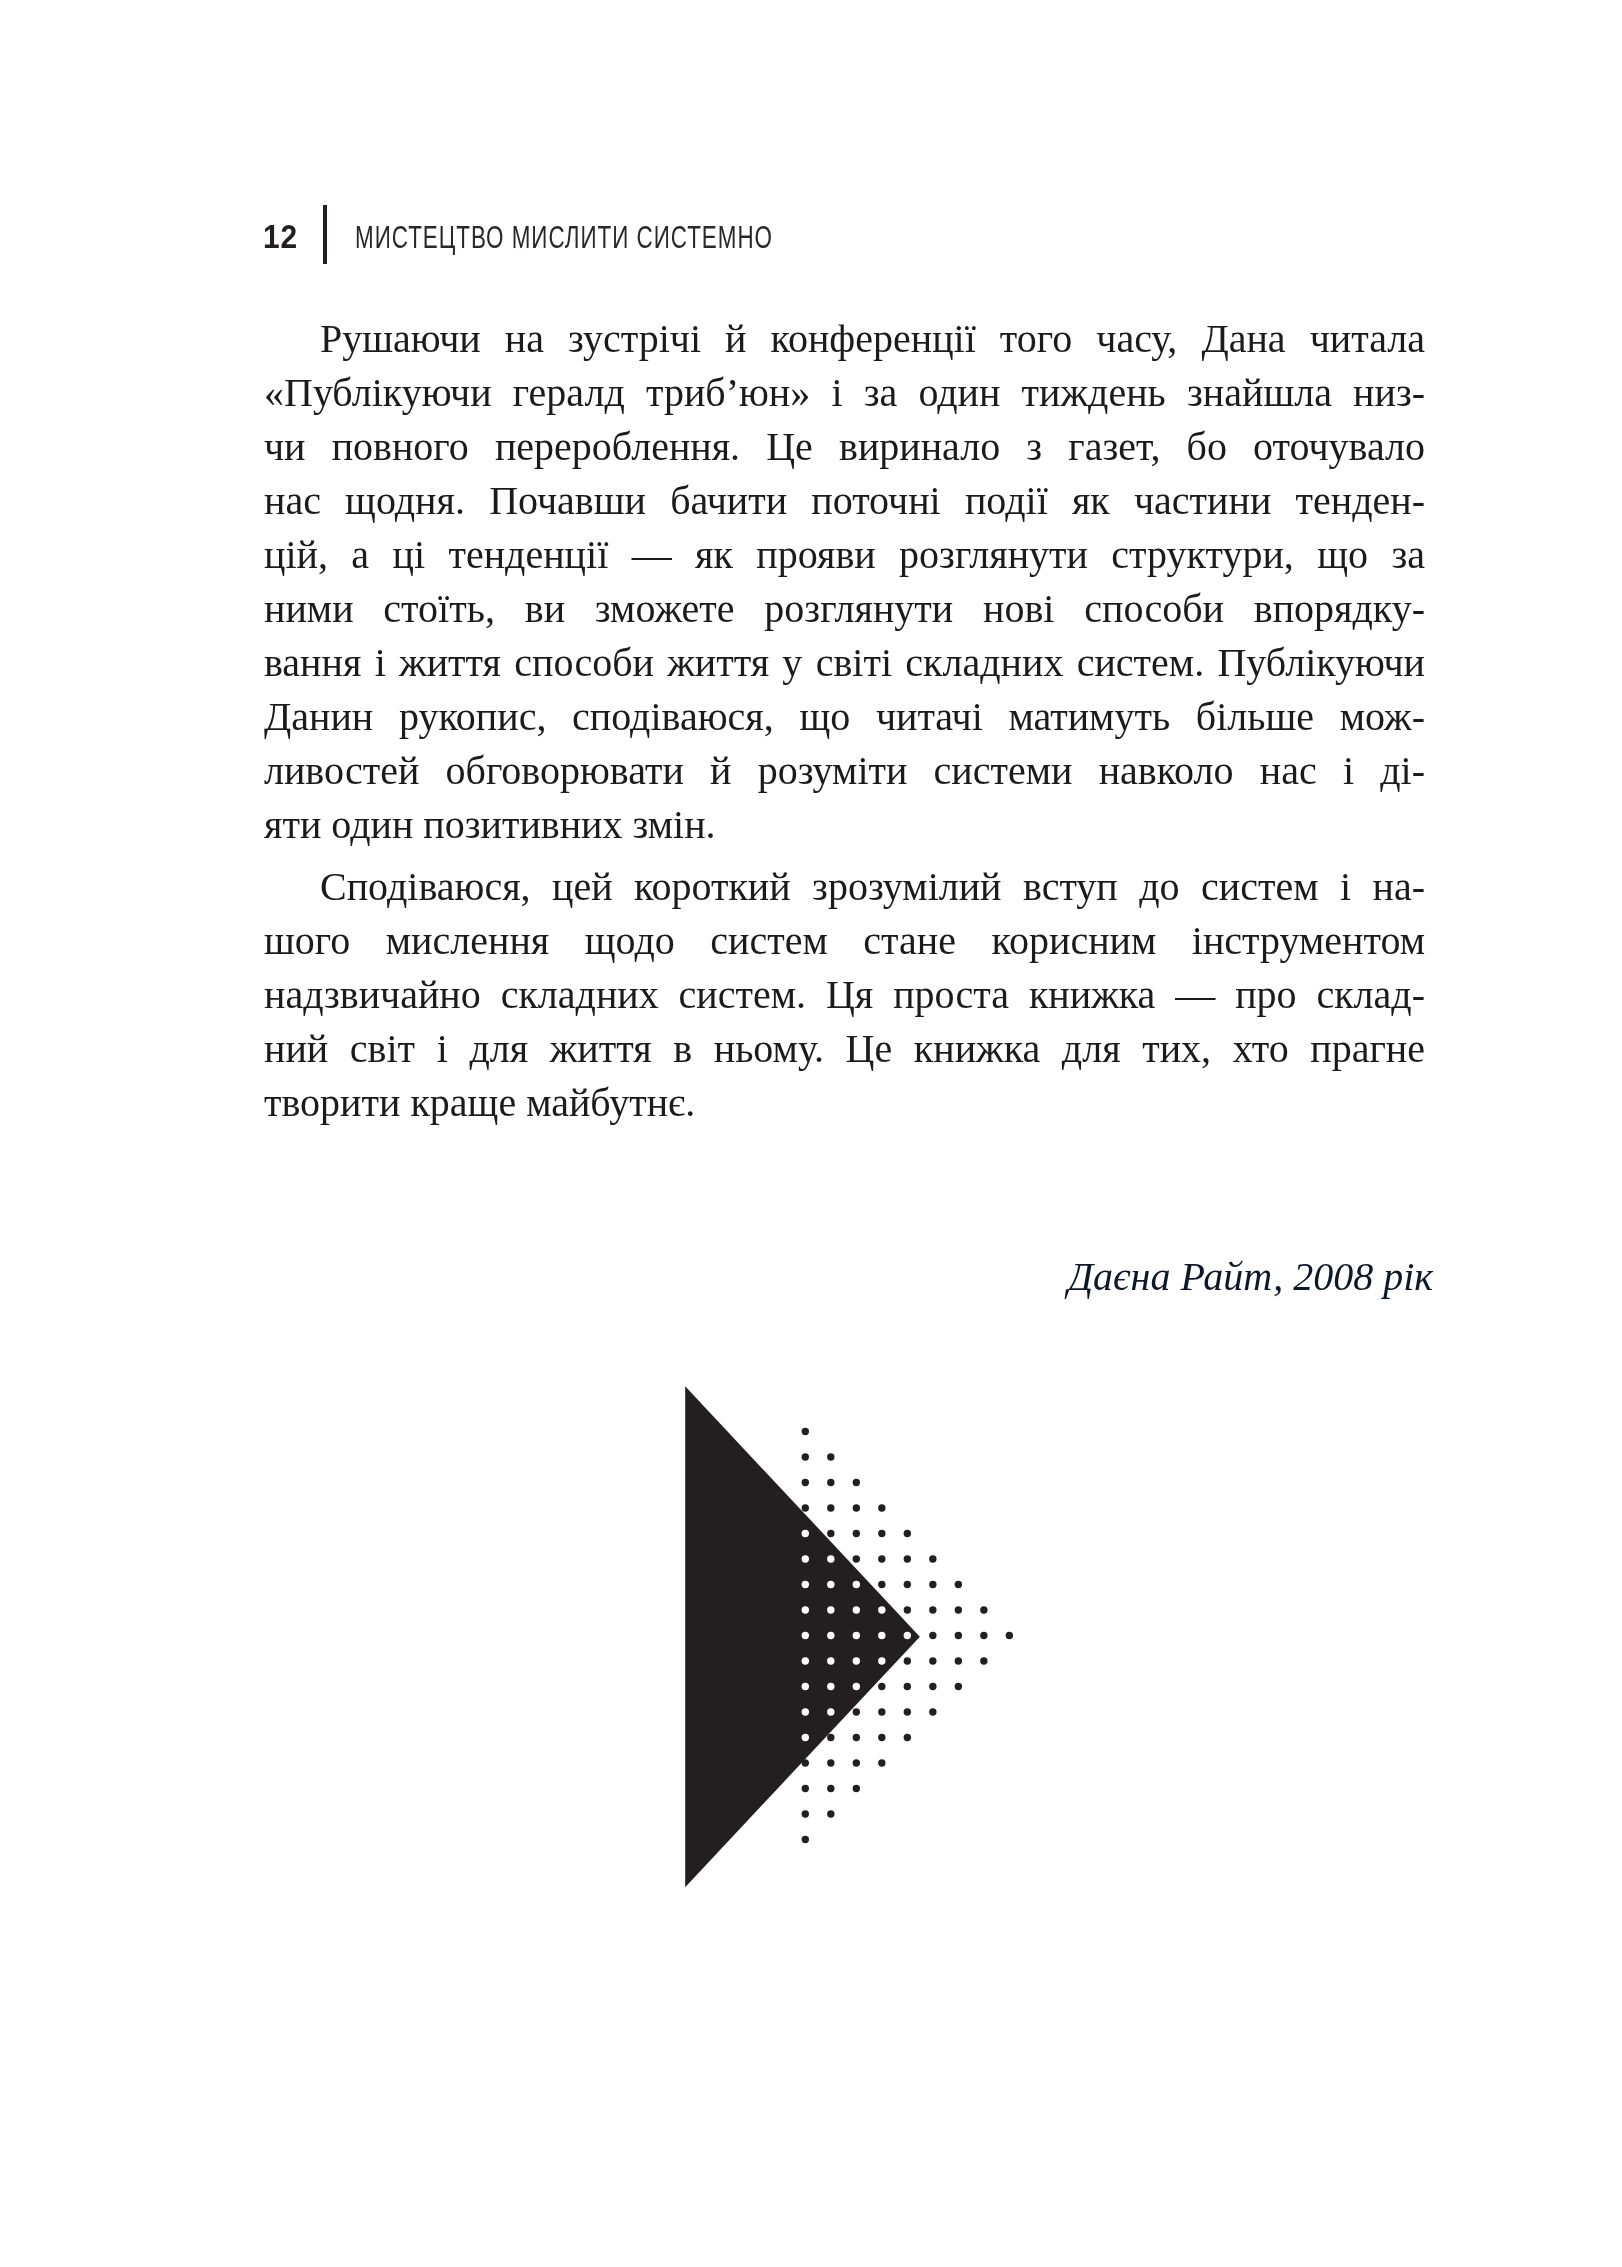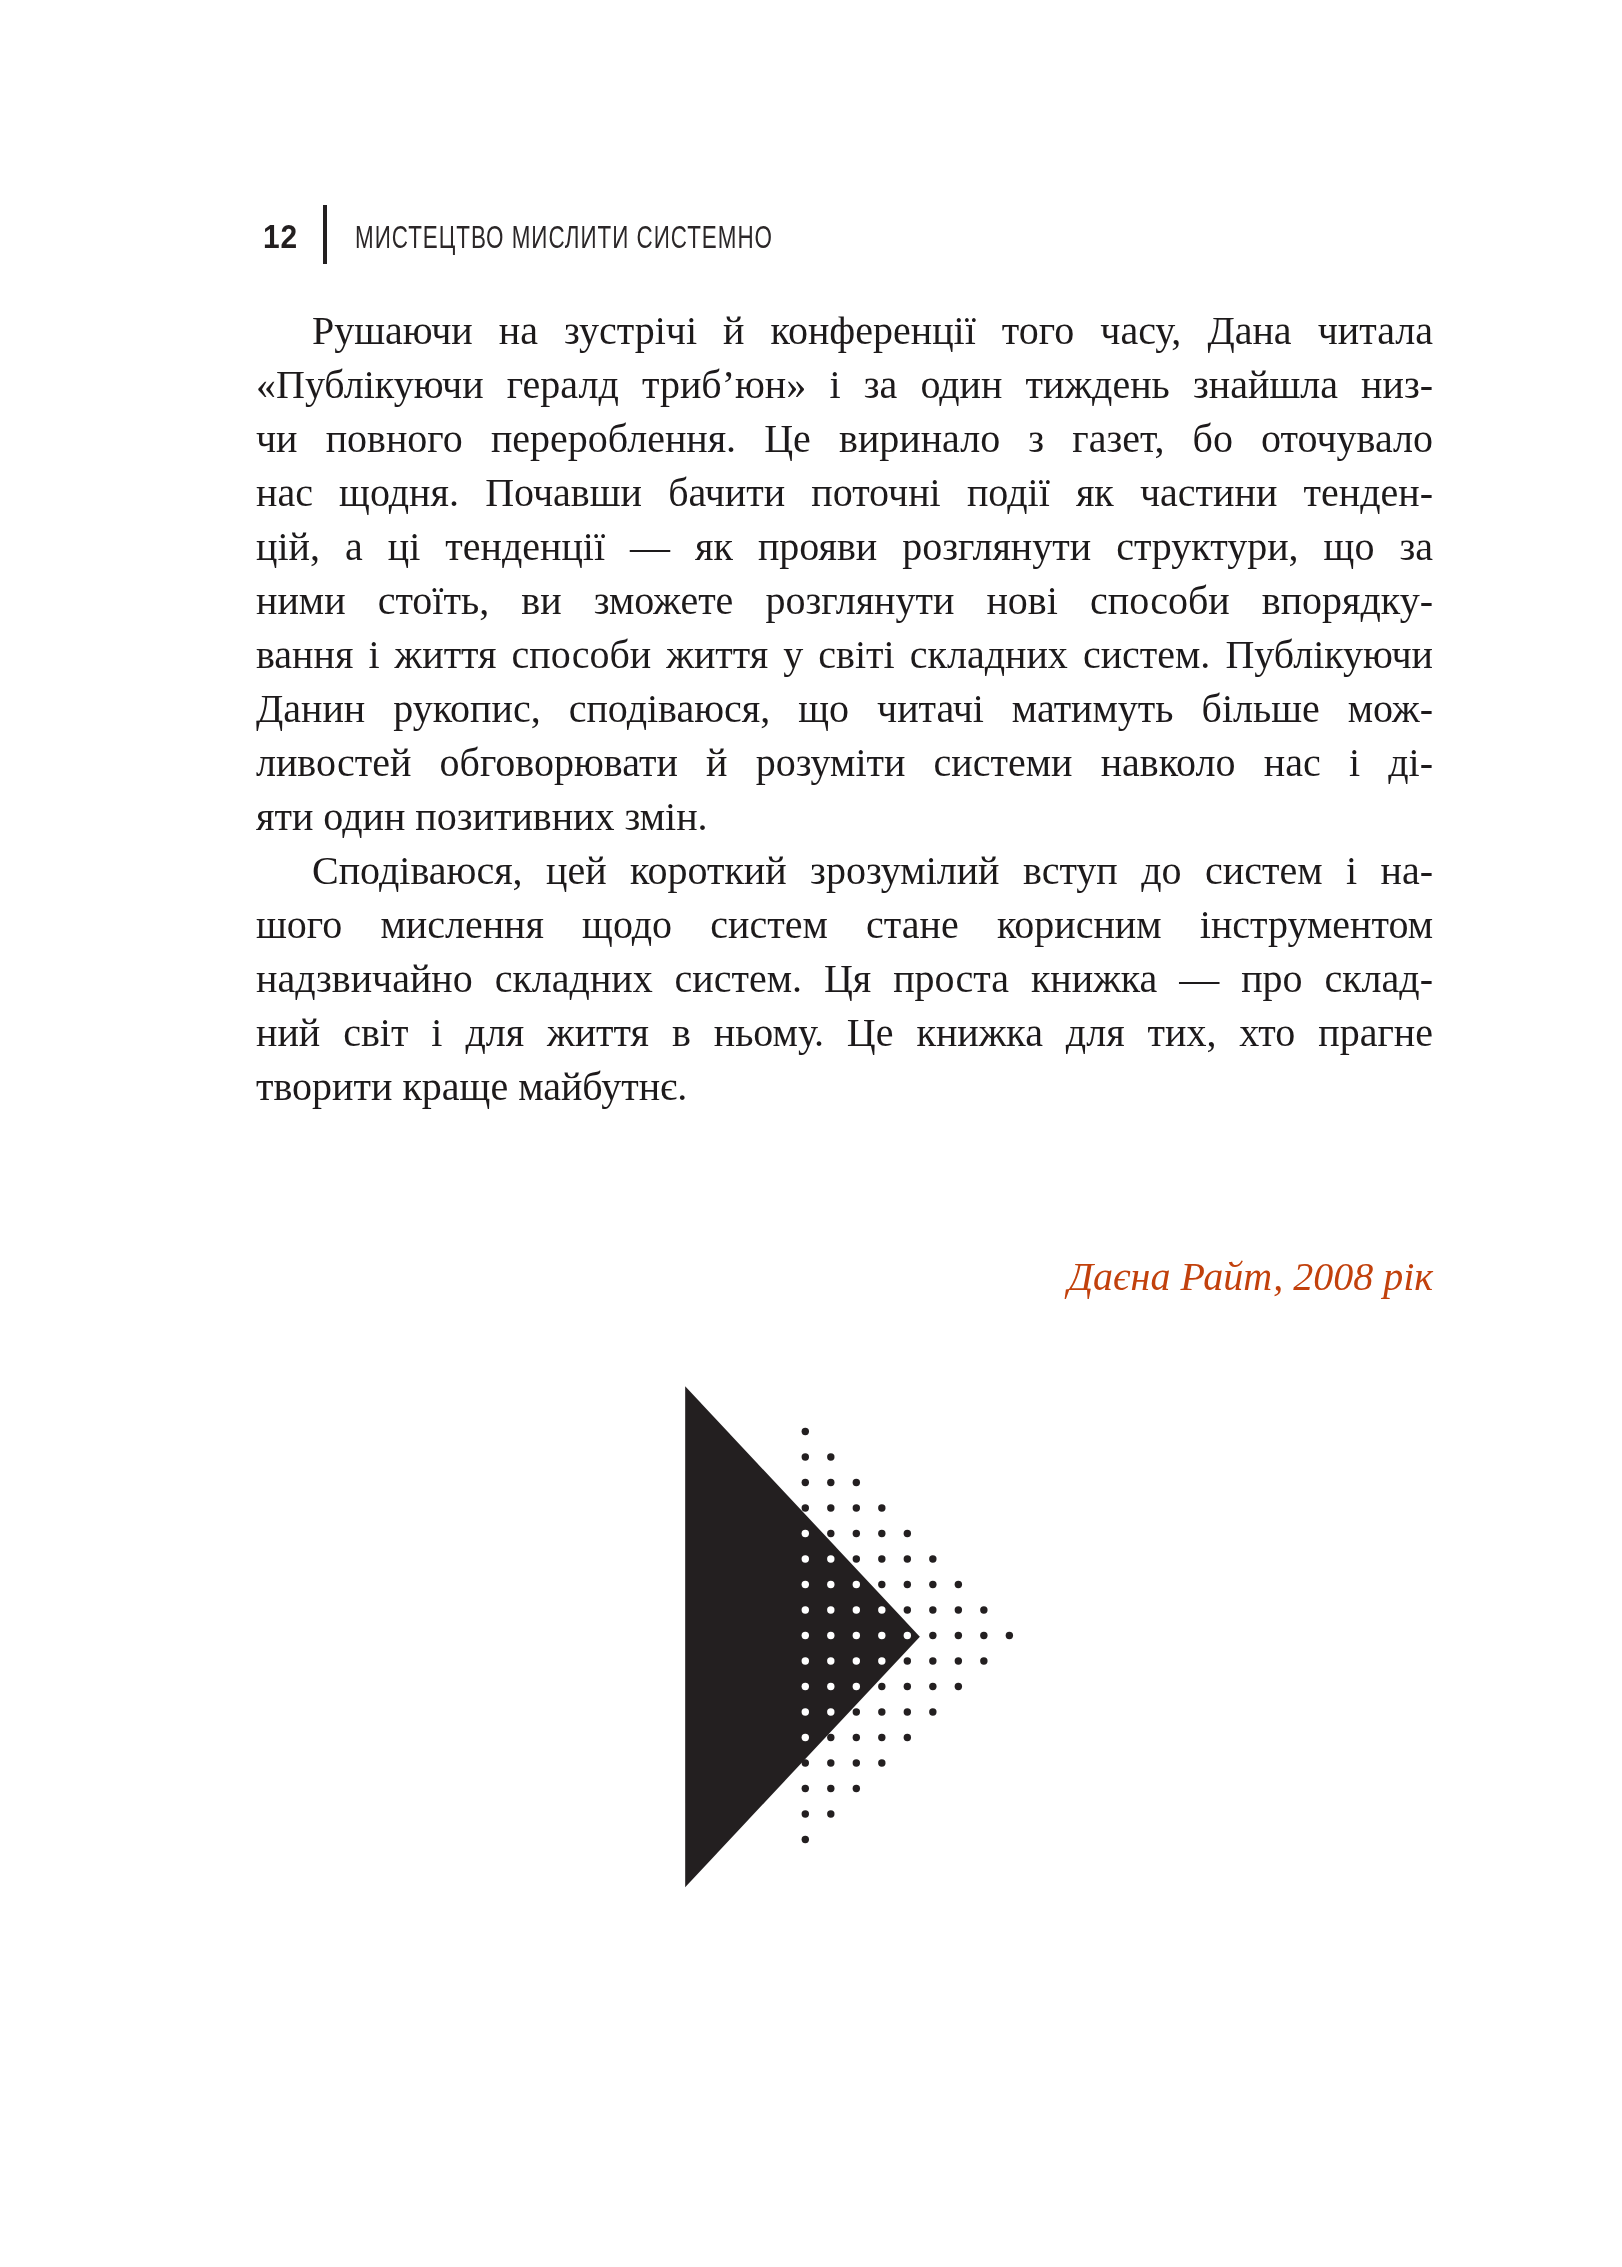--- a/index.html
+++ b/index.html
@@ -49,38 +49,38 @@
   }
   .bodytext {
     position: absolute;
     left: 256px;
     top: 304px;
     width: 1177px;
     font-size: 40px;
     line-height: 54px;
     color: #1d1a1b;
   }
-  .para { margin: 0; }
+  .para { margin: 8px; }
   .line { white-space: normal; }
   .line.j {
     text-align: justify;
     text-align-last: justify;
     text-justify: inter-word;
   }
   .line.indent { text-indent: 56px; }
   .attribution {
     position: absolute;
     left: 256px;
     top: 1250px;
     width: 1177px;
     text-align: right;
     font-style: italic;
     font-size: 40px;
     line-height: 54px;
-    color: #c2410c;
+    color: #0f172a;
   }
   .ornament {
     position: absolute;
     left: 649px;
     top: 1364px;
   }
 </style>
 </head>
 <body>
 

